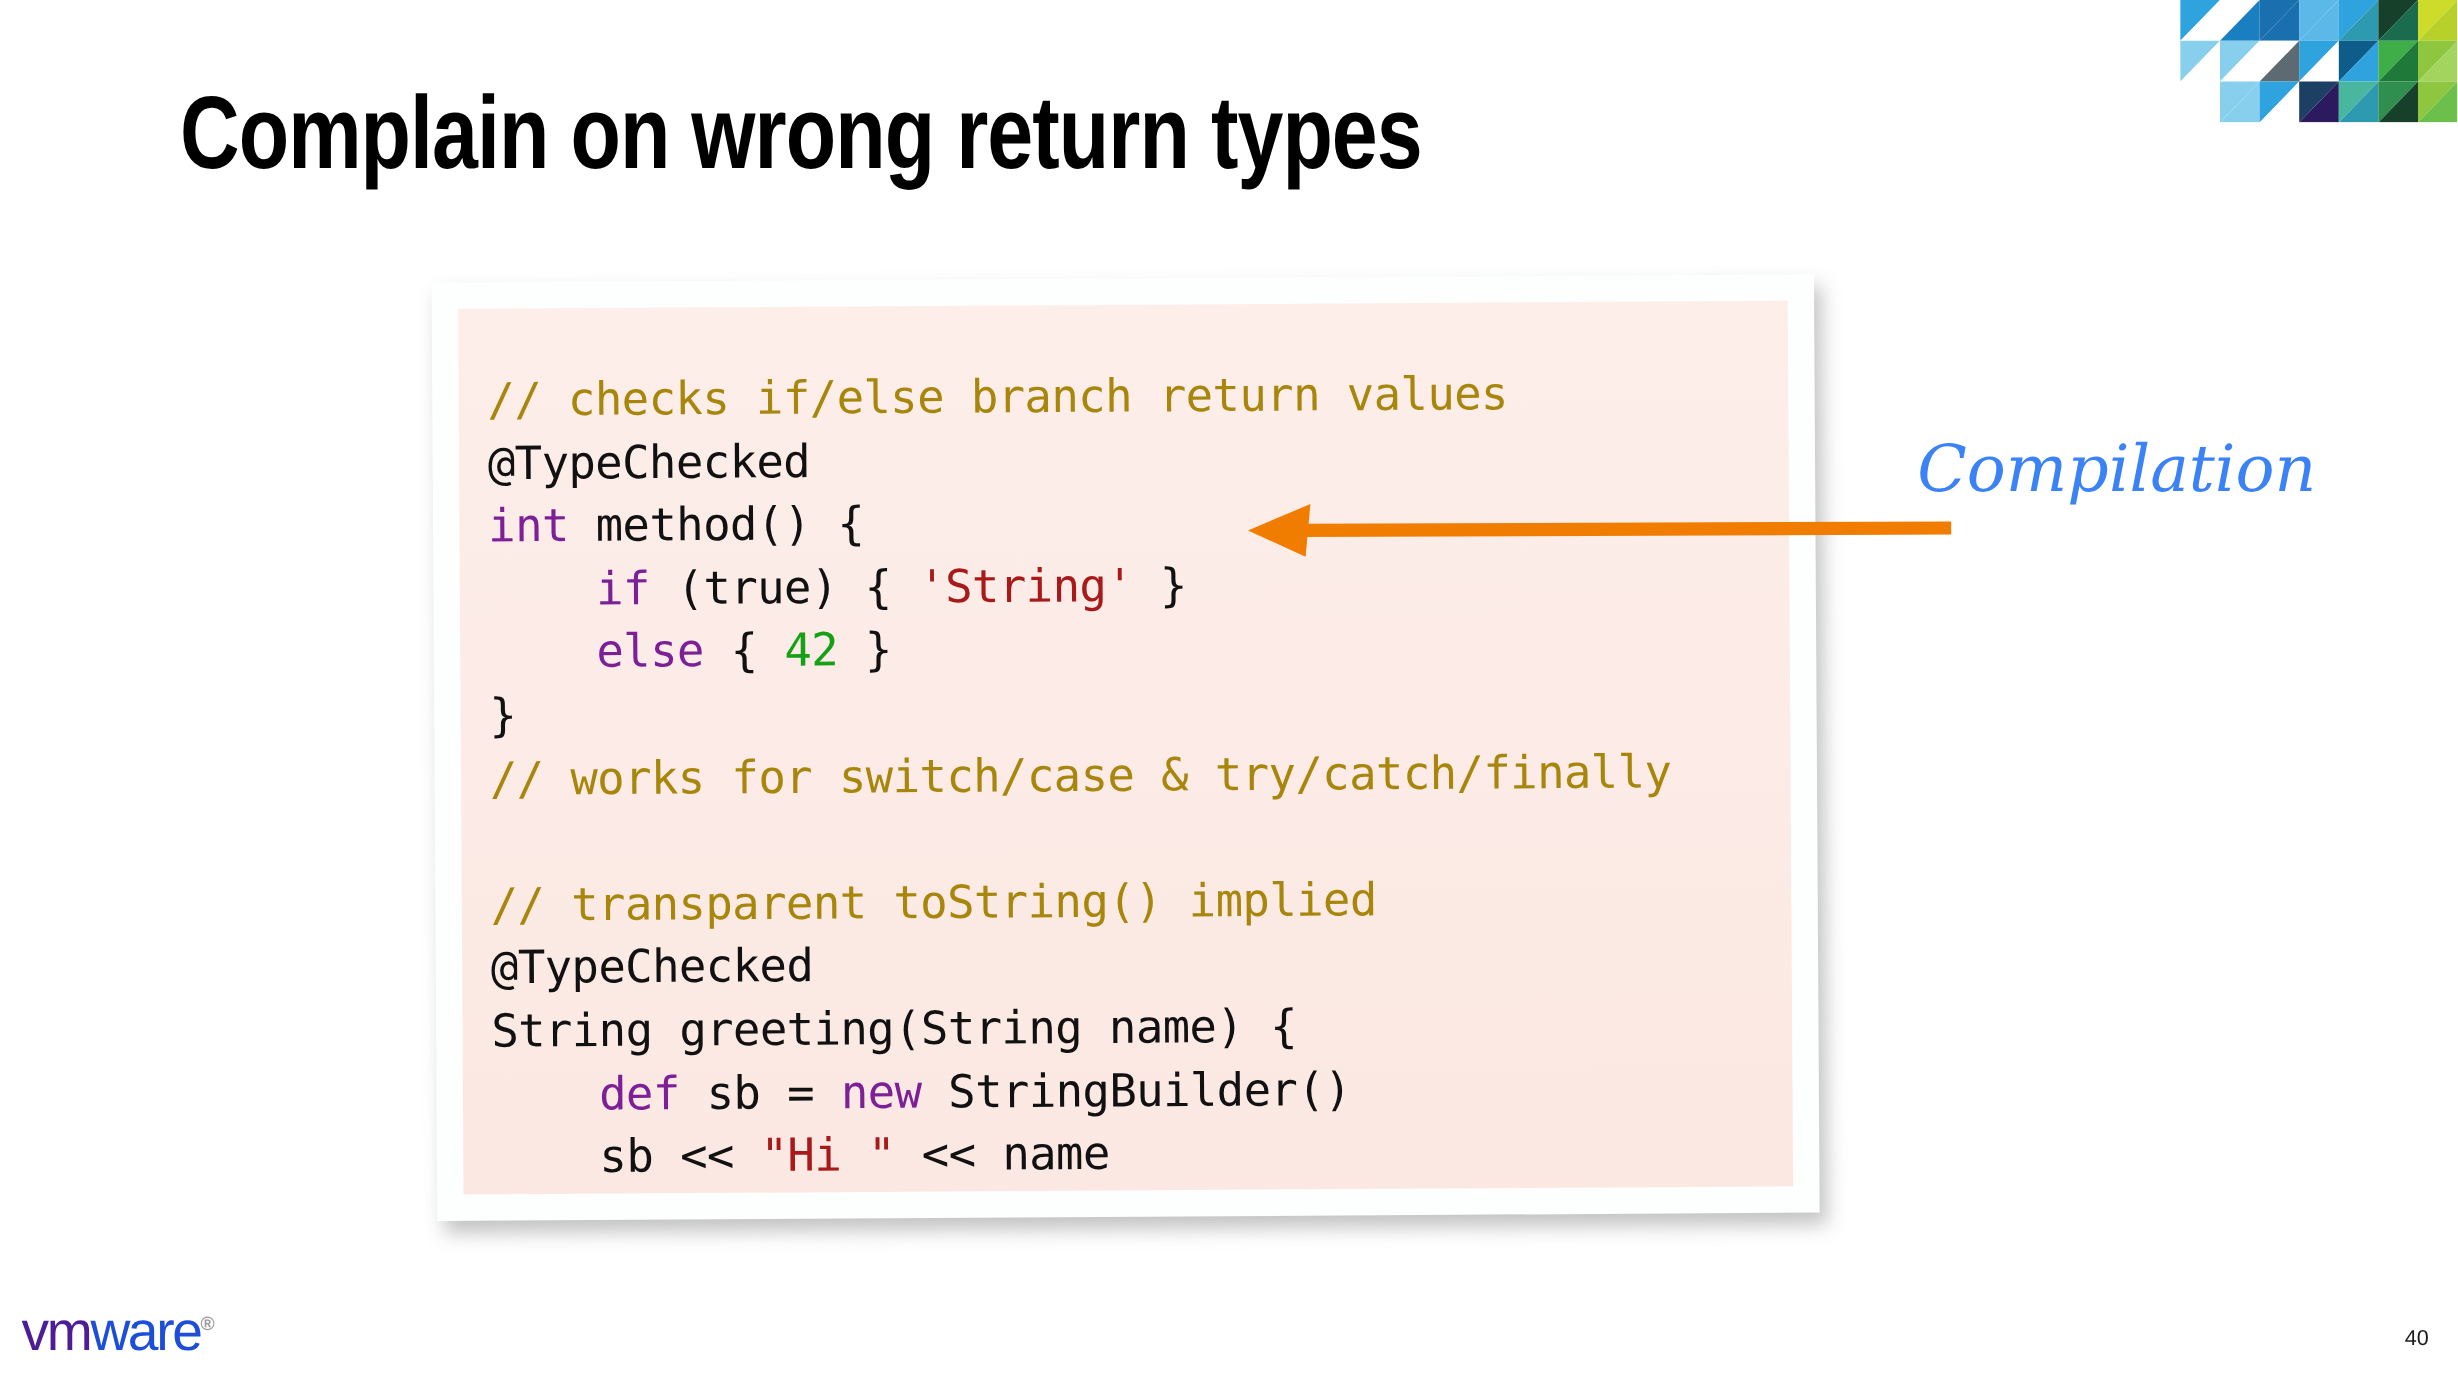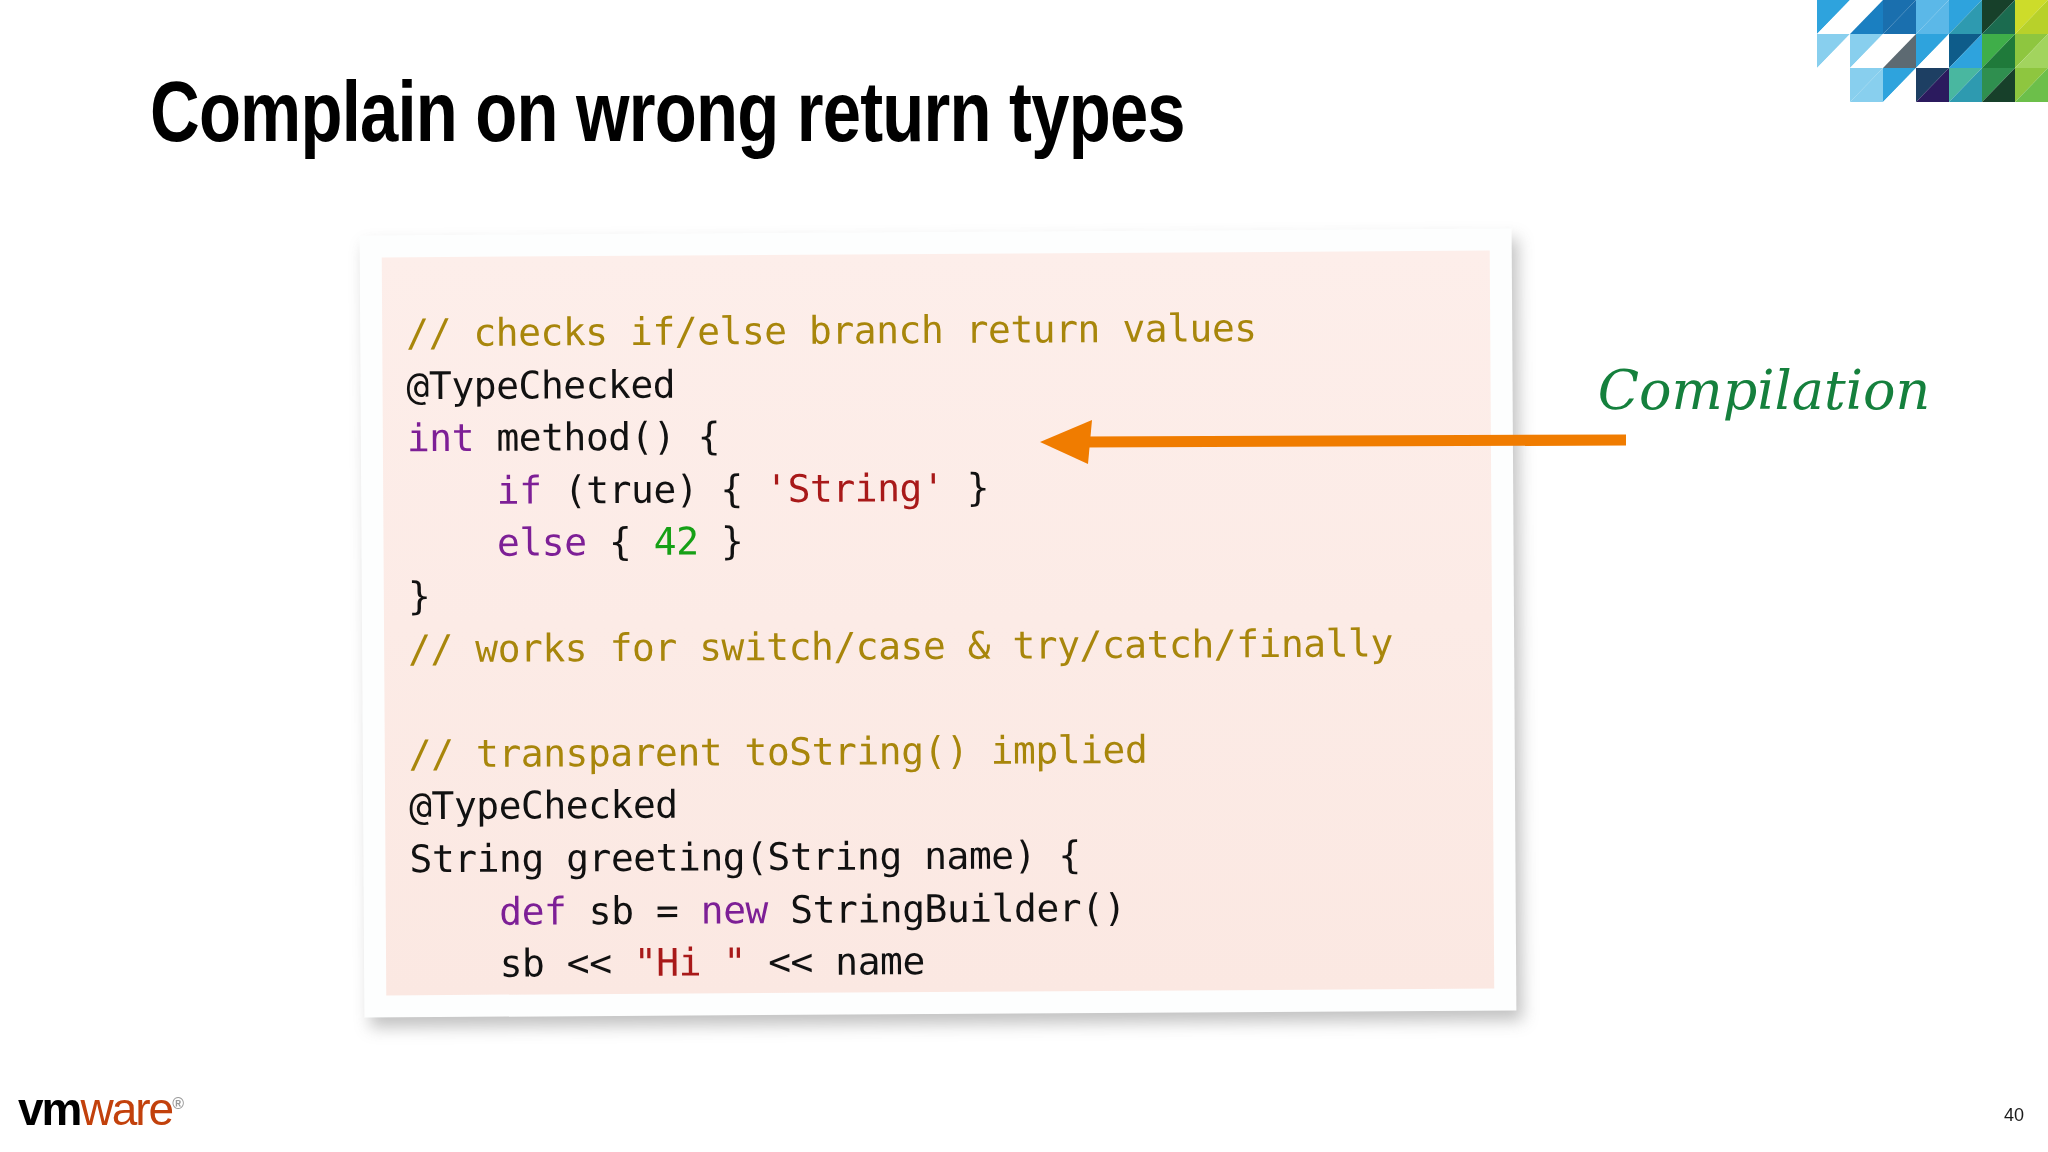--- a/index.html
+++ b/index.html
@@ -101,39 +101,39 @@
   #annotation {
     position: absolute;
     left: 1584px;
     top: 352px;
     width: 360px;
     text-align: center;
     font-family: "DejaVu Serif", serif;
     font-style: italic;
     font-size: 54px;
     line-height: 78px;
-    color: #15803d;
+    color: #3b82f6;
   }
   #annotation .ln { display: block; }
   #annotation .ln2 { letter-spacing: 1px; }
 
   
   #vmware-logo {
     position: absolute;
     left: 18px;
     bottom: 20px;
     font-family: "Liberation Sans", sans-serif;
     font-weight: bold;
     font-size: 46px;
     letter-spacing: -2px;
     color: #9a9a9a;
     line-height: 1;
   }
-  #vmware-logo .vm { color: #000000; font-weight: bold; margin-top: 46px; }
-  #vmware-logo .ware { color: #c2410c; font-weight: normal; }
+  #vmware-logo .vm { color: #4c1d95; font-weight: normal; margin-top: 46px; }
+  #vmware-logo .ware { color: #1d4ed8; font-weight: normal; }
   #vmware-logo .reg {
     font-size: 16px;
     vertical-align: super;
     letter-spacing: 0;
   }
   #page-number {
     position: absolute;
     right: 24px;
     bottom: 26px;
     font-family: "Liberation Sans", sans-serif;

